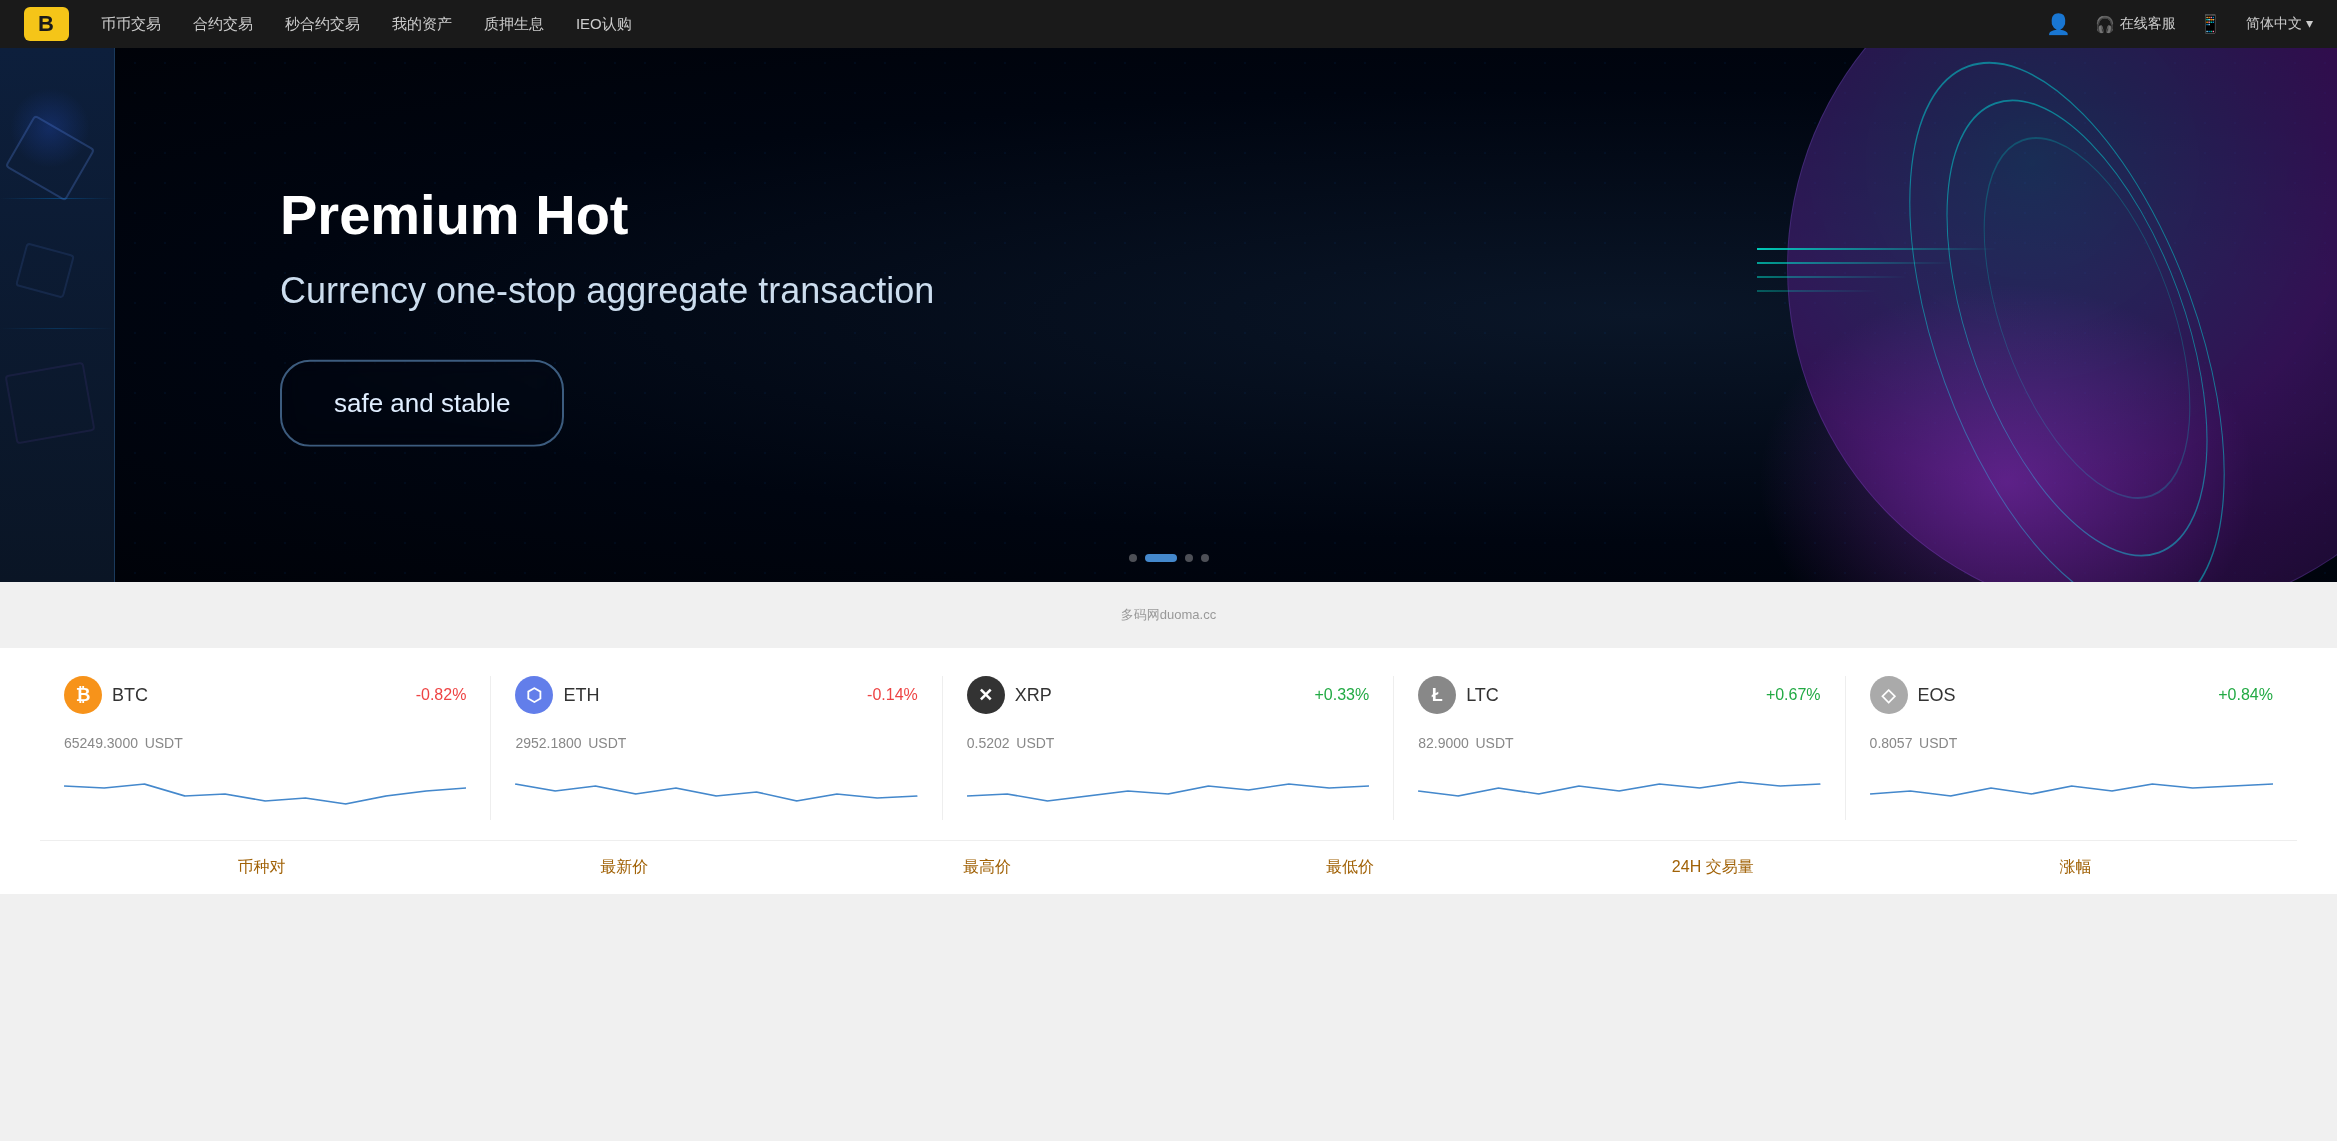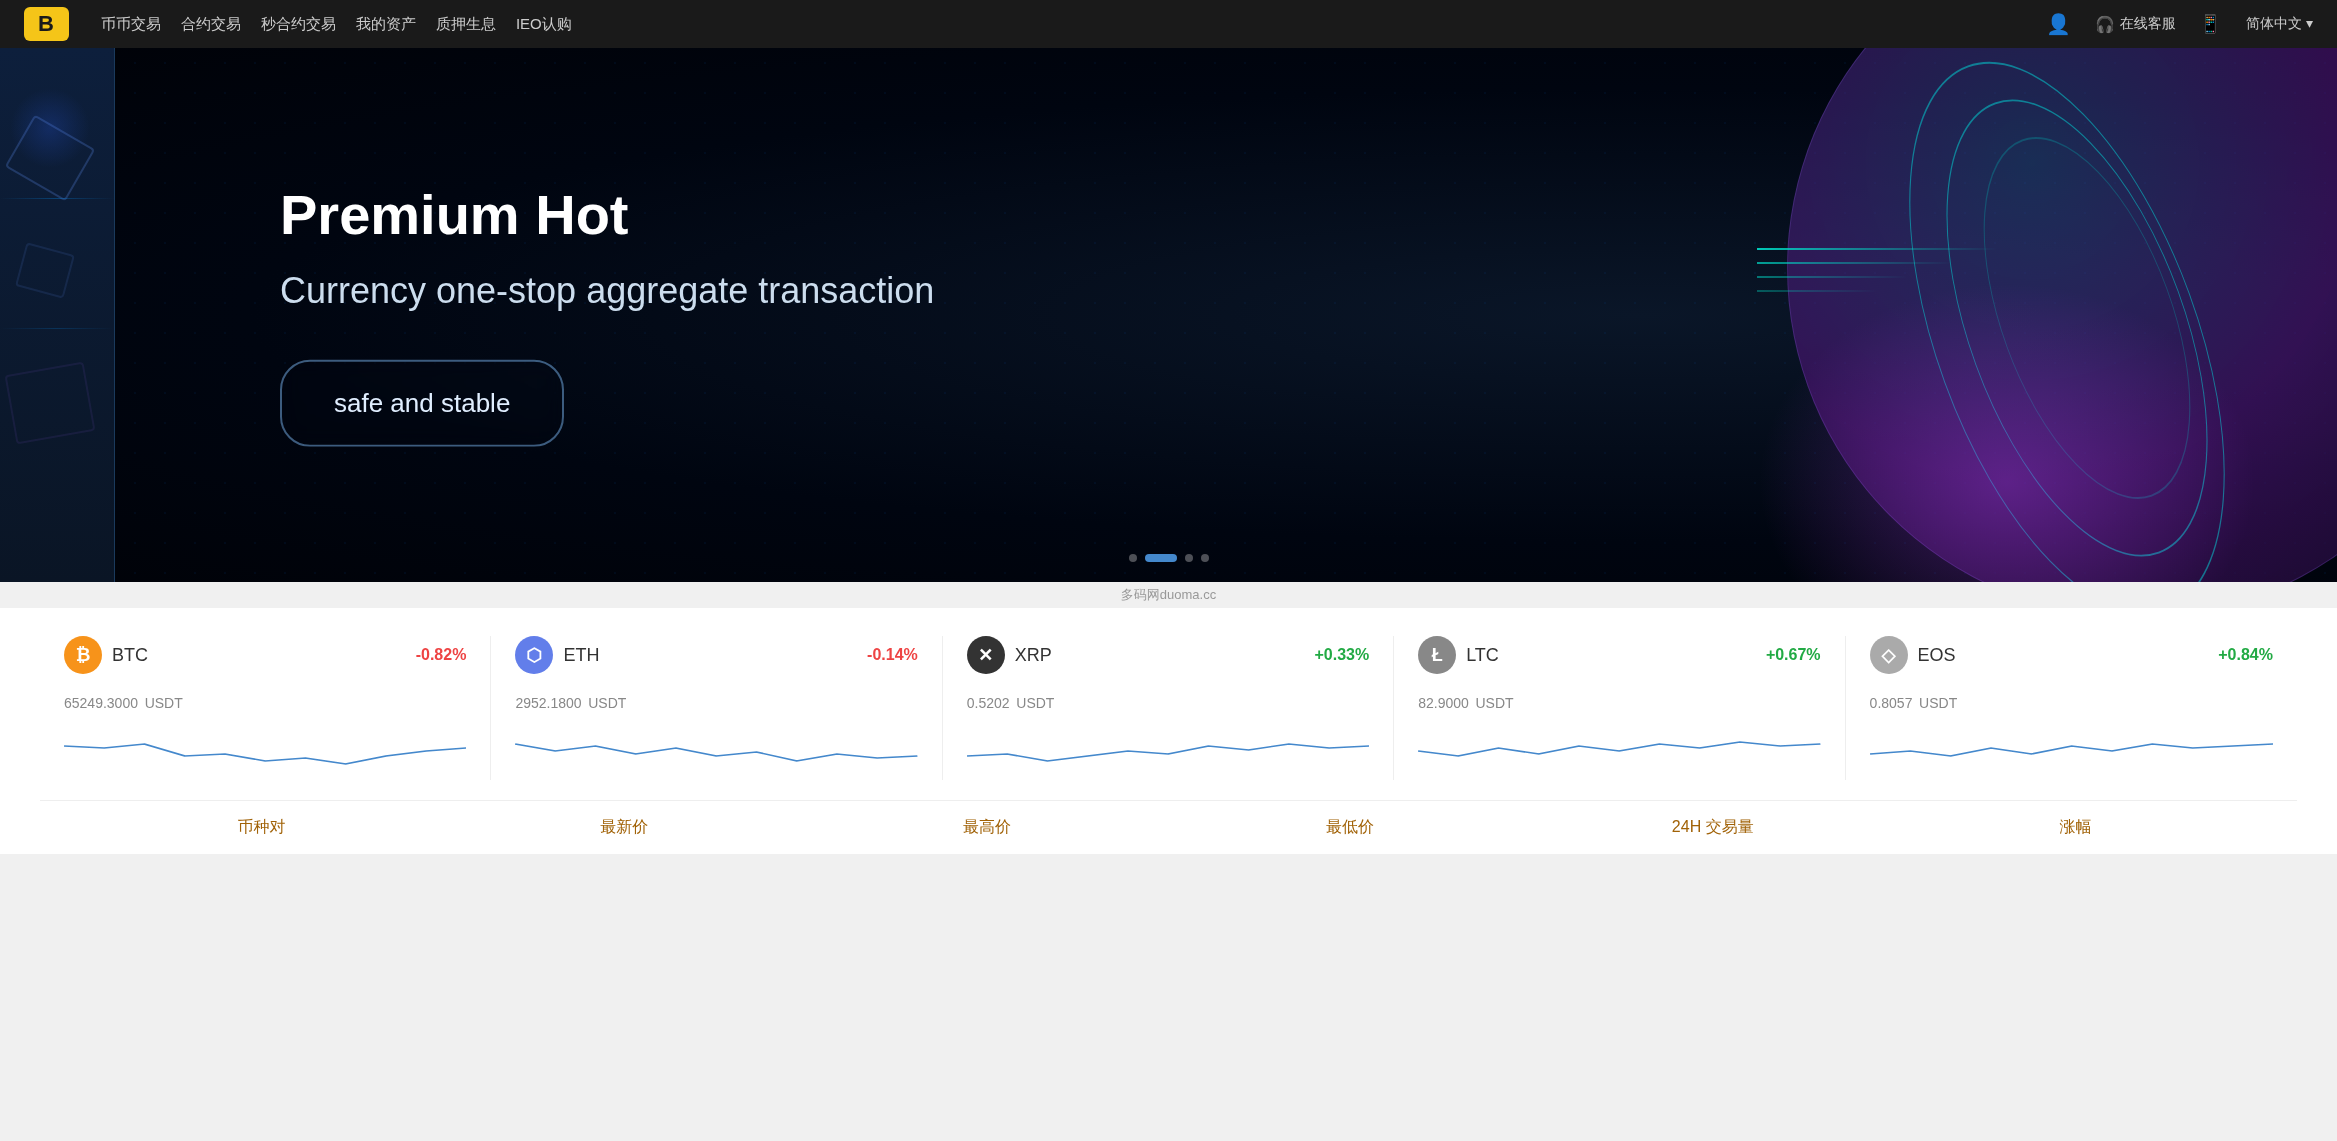--- a/index.html
+++ b/index.html
@@ -20,21 +20,21 @@
       border-radius: 6px;
       padding: 4px 14px;
       font-weight: 900;
       font-size: 22px;
       color: #1a1a1a;
       margin-right: 32px;
       letter-spacing: 1px;
     }
     .navbar-menu {
       display: flex;
-      gap: 20px;
+      gap: 32px;
       list-style: none;
     }
     .navbar-menu li a {
       color: #ccc;
       text-decoration: none;
       font-size: 15px;
     }
     .navbar-right {
       margin-left: auto;
       display: flex;
@@ -176,21 +176,21 @@
     }
     .slide-dot.active {
       width: 32px;
       border-radius: 4px;
       background: #4488cc;
     }
 
     
     .watermark {
       text-align: center;
-      padding: 4px;
+      padding: 24px;
       background: #f0f0f0;
       font-size: 13px;
       color: #999;
     }
 
     
     .ticker-section {
       background: #fff;
       padding: 28px 40px 0 40px;
     }
@@ -228,21 +228,21 @@
     .ticker-icon.eos { background: #aaa; color: #fff; }
 
     .ticker-name {
       font-size: 18px;
       font-weight: 400;
       color: #333;
     }
     .ticker-change {
       margin-left: auto;
       font-size: 16px;
-      font-weight: 700;
+      font-weight: 400;
     }
     .positive { color: #22aa44; }
     .negative { color: #ee4444; }
 
     .ticker-price {
       font-size: 24px;
       font-weight: 700;
       color: #222;
       margin-bottom: 4px;
     }

